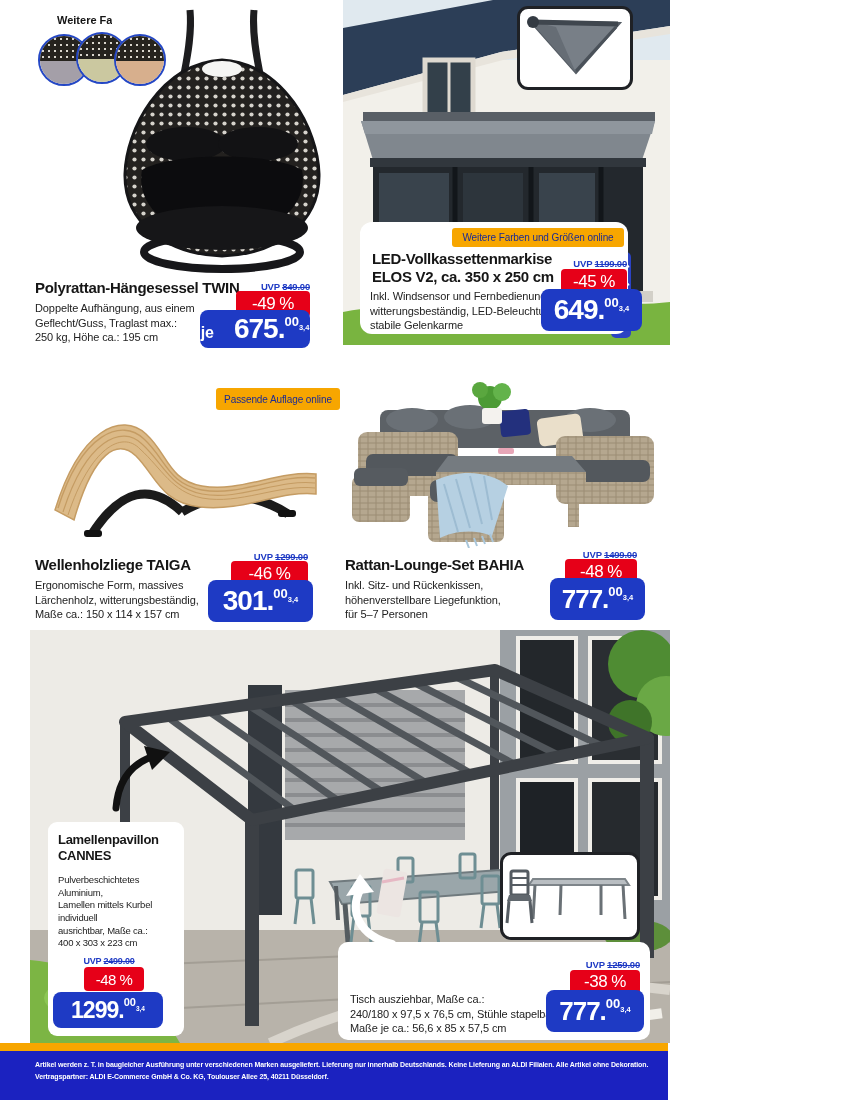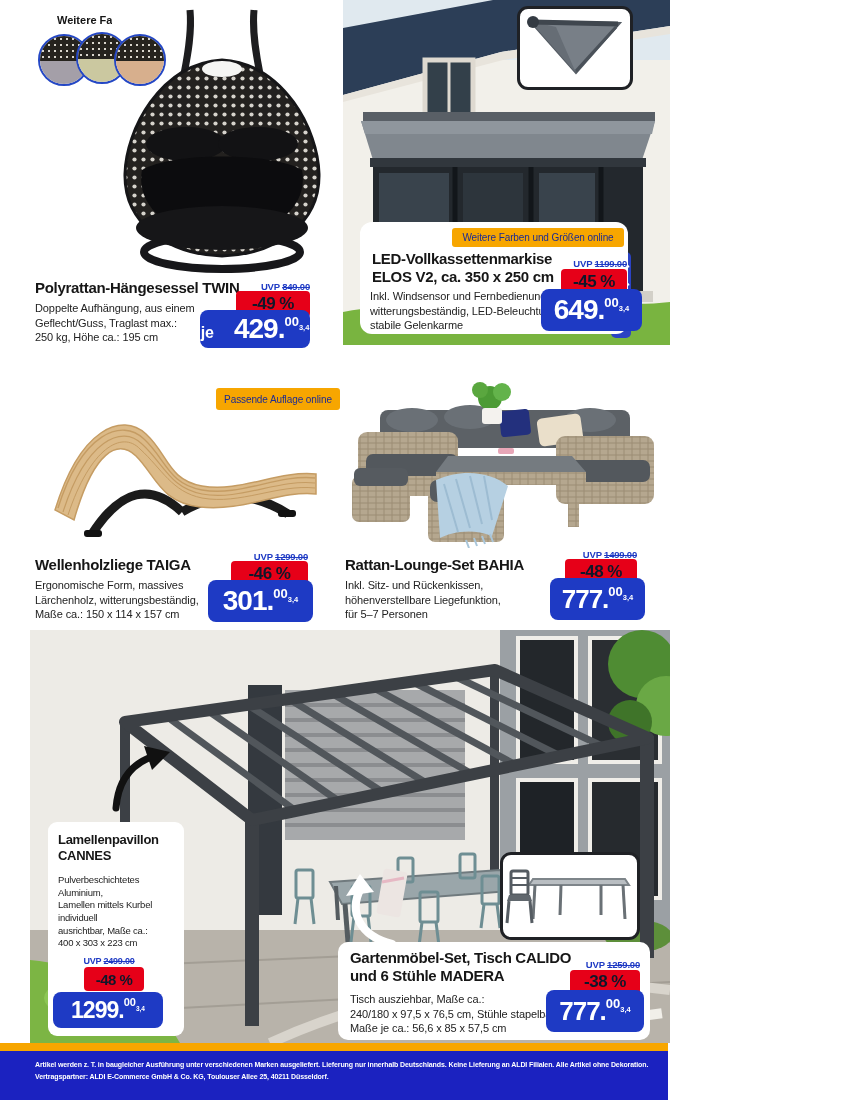--- a/index.html
+++ b/index.html
@@ -5,21 +5,21 @@
   *{margin:0;padding:0;box-sizing:border-box}
   html,body{background:#fff}
   body{font-family:"Liberation Sans",sans-serif;color:#1a1a1a}
   .page{position:relative;width:850px;height:1100px;background:#fff;overflow:hidden}
   .abs{position:absolute}
   .photo{position:absolute;overflow:hidden;background:#fff}
   .title{font-weight:700;font-size:15px;line-height:1.22;letter-spacing:-.3px;color:#161616;white-space:pre-line}
   .desc{font-size:11px;line-height:1.33;color:#222;white-space:pre-line;letter-spacing:-.1px}
   .uvp{font-size:9.5px;font-weight:700;color:var(--blue);text-align:right;letter-spacing:-.2px}
   .uvp s{text-decoration:line-through}
-  .disc{position:absolute;background:var(--red);color:#0f172a;font-weight:700;font-size:17px;display:flex;align-items:center;justify-content:center;border-radius:4px;letter-spacing:-.5px}
+  .disc{position:absolute;background:var(--red);color:#ffffff;font-weight:400;font-size:17px;display:flex;align-items:center;justify-content:center;border-radius:4px;letter-spacing:-.5px}
   .pricebox{position:absolute;background:var(--blue);color:#fff;border-radius:8px;display:flex;align-items:center;justify-content:center;font-weight:700}
   .pfx{font-size:16px;align-self:flex-end;margin:0 20px 6px 0}
   .whole{font-size:28px;font-weight:800;letter-spacing:-1px}
   .supwrap{display:flex;align-items:flex-start;transform:translateY(-6px)}
   .cents{font-size:13px;font-weight:800}
   .note{font-size:7.5px;margin-top:9px}
   .pricebox.small .whole{font-size:23px}
   .pricebox.small .cents{font-size:11px}
   .pricebox.small .note{font-size:6.5px}
   .pricebox.mid .whole{font-size:26px}
@@ -79,21 +79,21 @@
   <div class="abs title" style="left:35px;top:279px;width:212px">Polyrattan-Hängesessel TWIN</div>
   <div class="abs desc" style="left:35px;top:301px;width:185px">Doppelte Aufhängung, aus einem
 Geflecht/Guss, Traglast max.:
 250 kg, Höhe ca.: 195 cm</div>
   <div class="abs uvp" style="left:200px;top:281px;width:110px">
     <span>UVP</span> <s>849.00</s>
   </div>
   <div class="disc" style="left:236px;top:291px;width:74px;height:26px">-49 %</div>
   <div class="pricebox" style="left:200px;top:310px;width:110px;height:38px">
     <span class="pfx">je</span>
-      <span class="whole">429.</span>
+      <span class="whole">675.</span>
       <span class="supwrap">
         <span class="cents">00</span>
         <span class="note">3,4</span>
       </span>
   </div>
 
   <div class="photo" style="left:343px;top:0;width:327px;height:345px">
     <svg viewBox="0 0 327 345" width="327" height="345">
       <rect width="327" height="345" fill="#e0e9ef"></rect>
       <rect y="60" width="327" height="285" fill="#f2f0ea"></rect>
@@ -332,22 +332,20 @@
     <div class="pricebox small" style="left:5px;top:170px;width:110px;height:36px">
       <span class="whole">1299.</span>
         <span class="supwrap">
           <span class="cents">00</span>
           <span class="note">3,4</span>
         </span>
     </div>
   </div>
 
   <div class="card" style="left:338px;top:942px;width:312px;height:98px;border-radius:10px">
-    <div class="abs title" style="left:12px;top:7px;width:250px">Gartenmöbel-Set, Tisch CALIDO
-und 6 Stühle MADERA</div>
     <div class="abs desc" style="left:12px;top:50px;width:265px">Tisch ausziehbar, Maße ca.:
 240/180 x 97,5 x 76,5 cm, Stühle stapelbar,
 Maße je ca.: 56,6 x 85 x 57,5 cm</div>
     <div class="abs uvp" style="left:192px;top:17px;width:110px">
       <span>UVP</span> <s>1259.00</s>
     </div>
     <div class="disc" style="left:232px;top:28px;width:70px;height:24px">-38 %</div>
     <div class="pricebox mid" style="left:208px;top:48px;width:98px;height:42px">
       <span class="whole">777.</span>
         <span class="supwrap">

